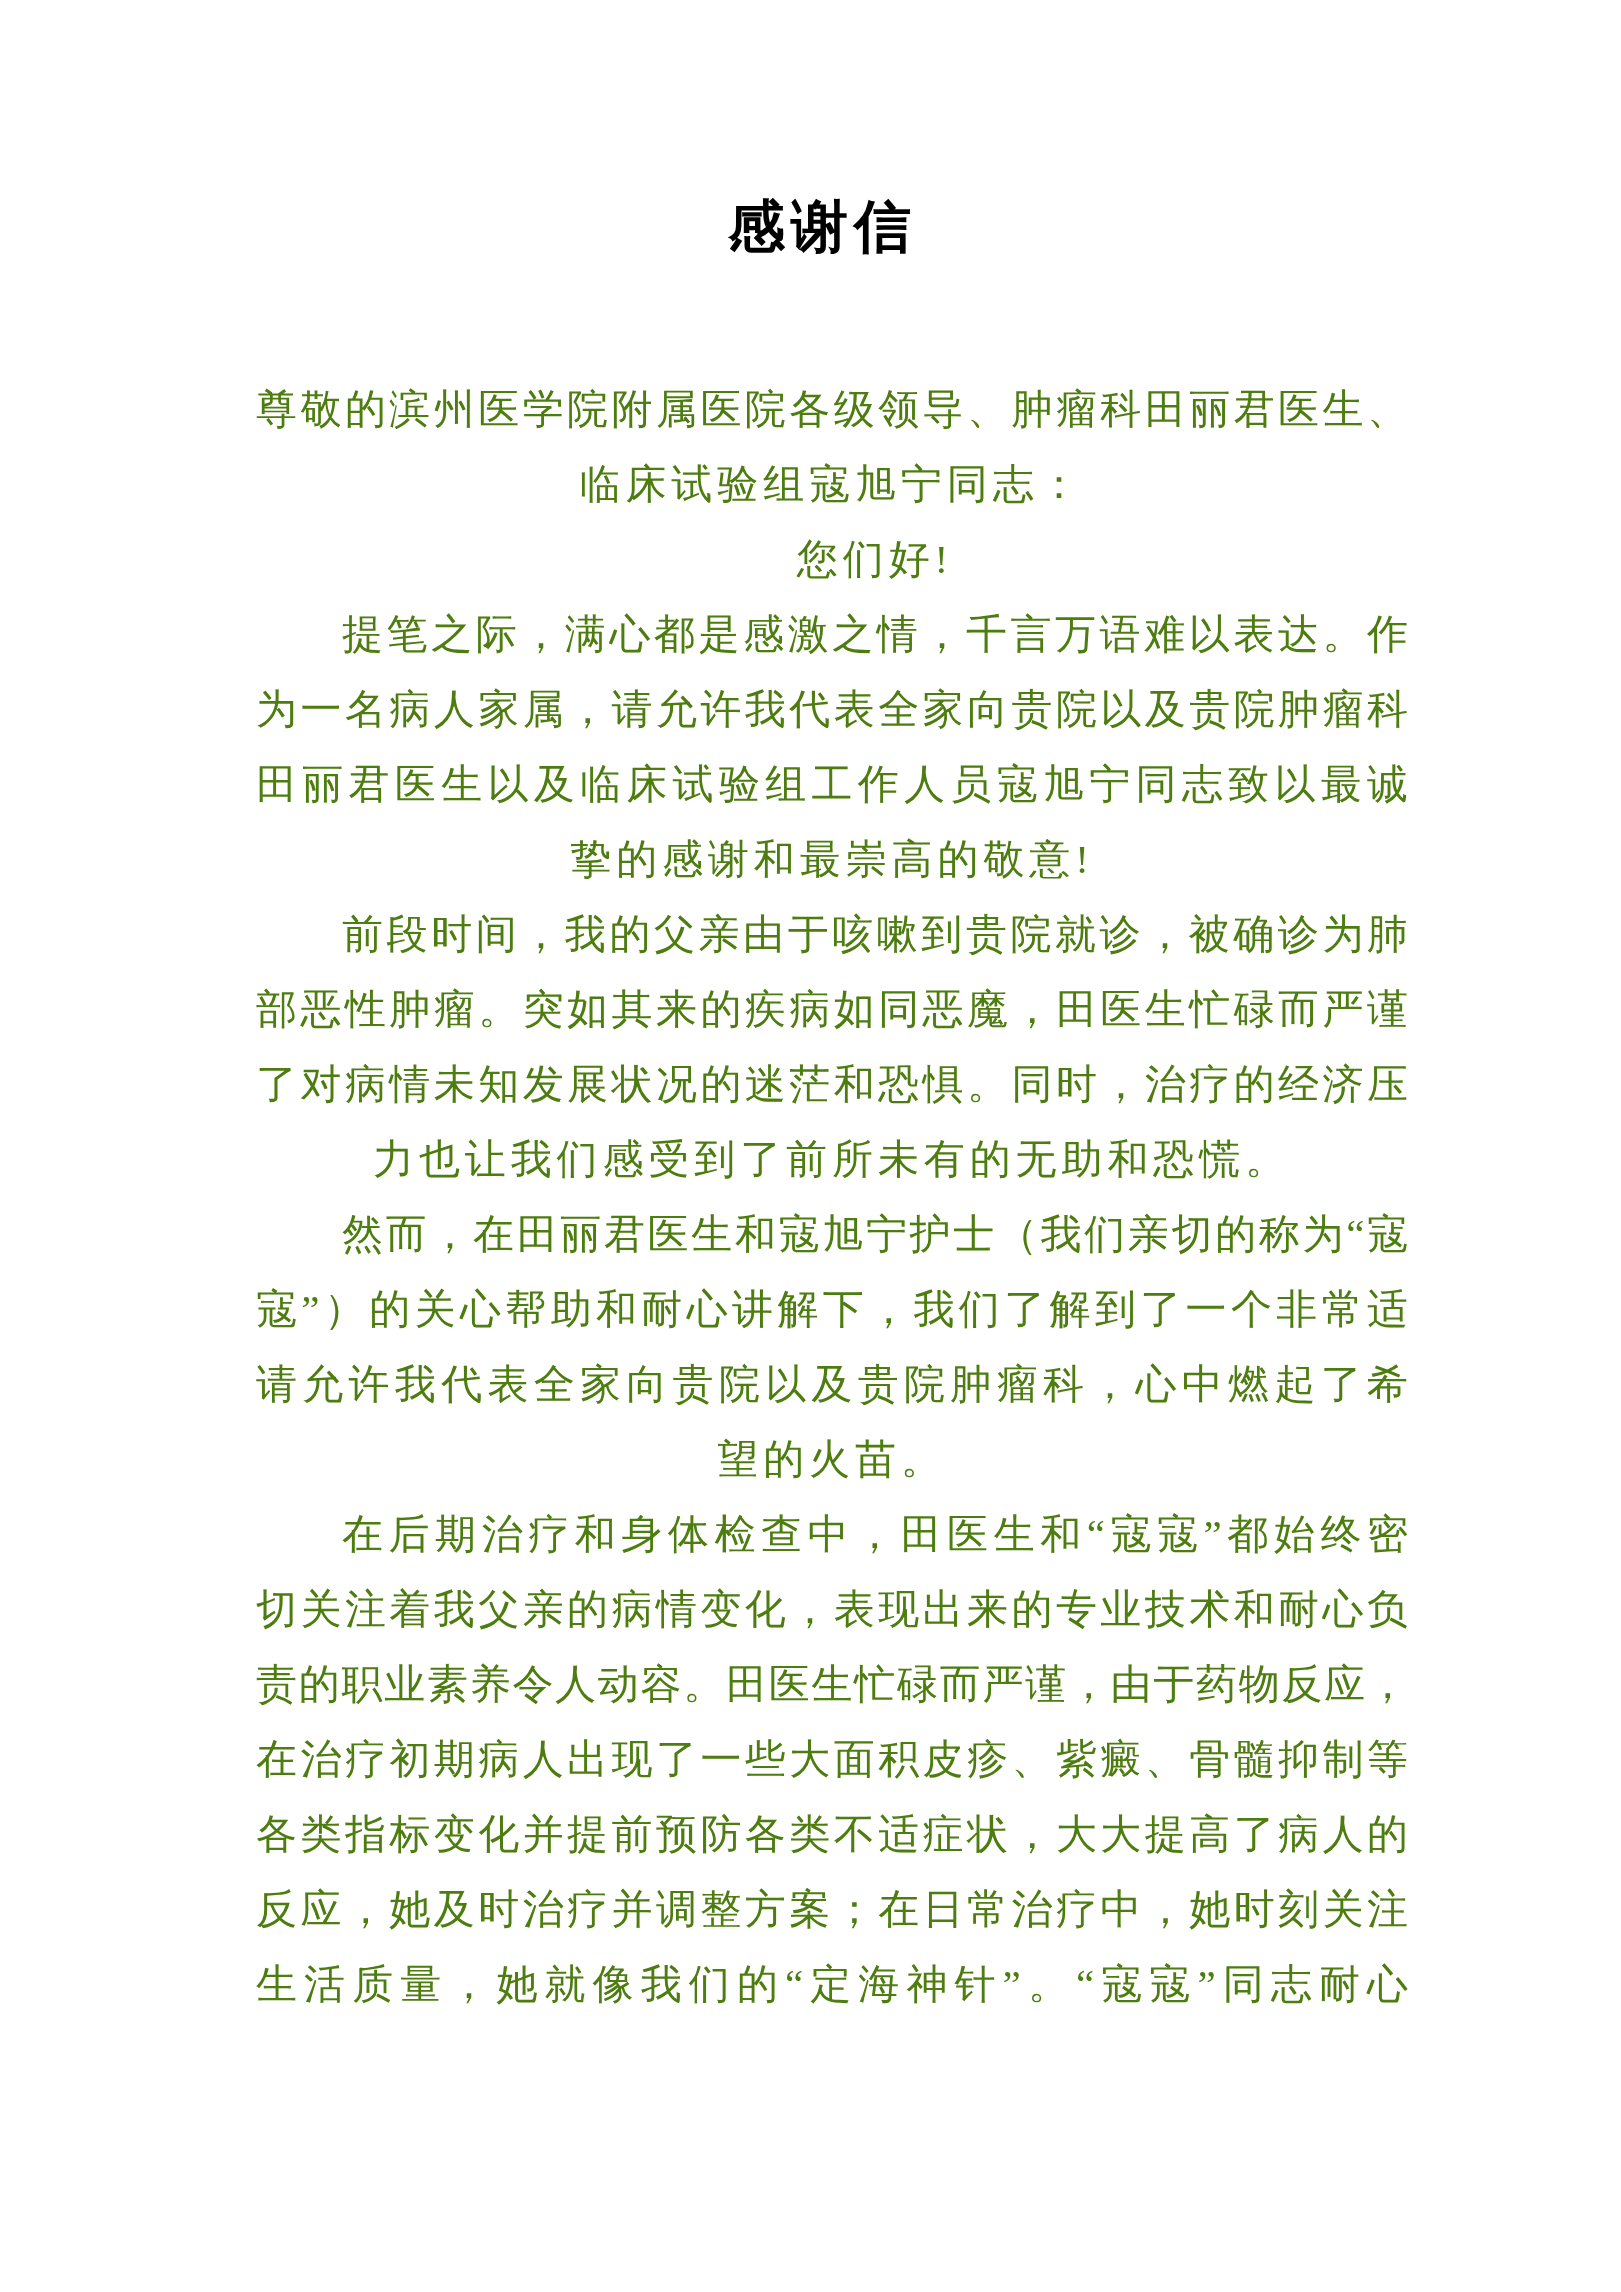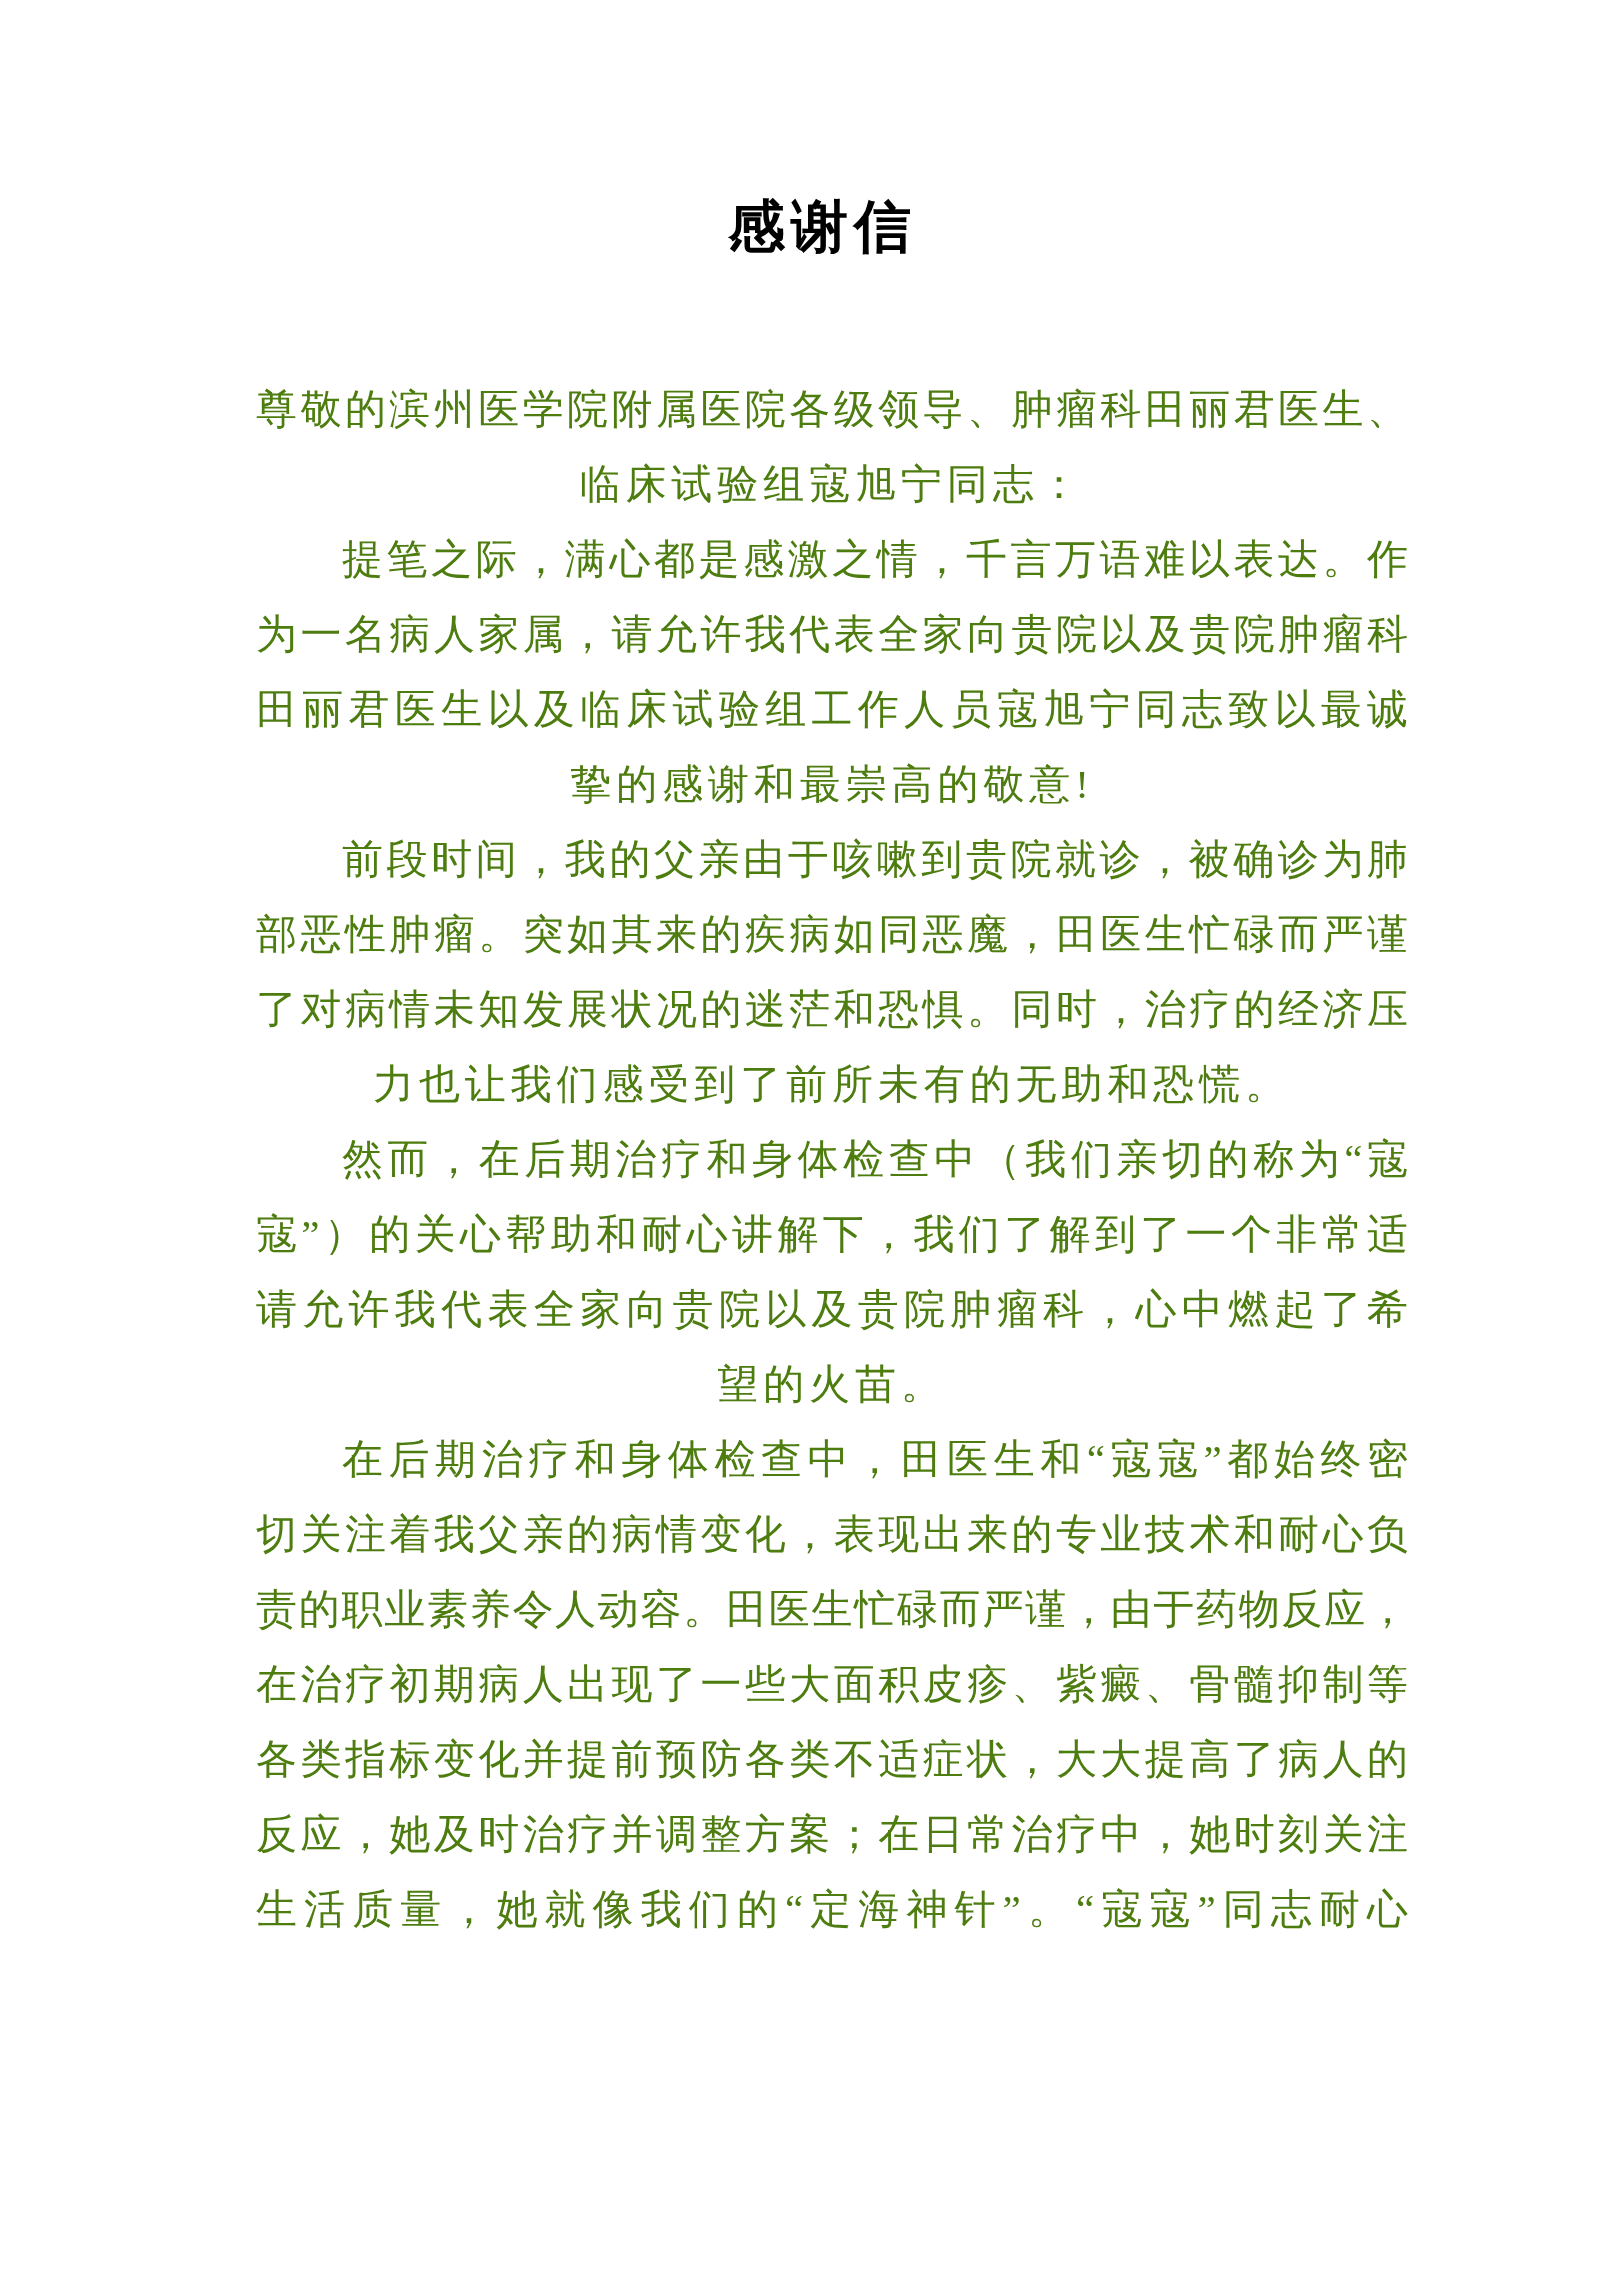--- a/index.html
+++ b/index.html
@@ -63,29 +63,30 @@
   }
 </style>
 </head>
 <body>
 
 <div class="page">
   <h1 class="title">感谢信</h1>
   <div class="letter-body" id="letter-body">
       <div class="line justify">尊敬的滨州医学院附属医院各级领导、肿瘤科田丽君医生、</div>
       <div class="line">临床试验组寇旭宁同志：</div>
+      <div class="line indent">您们好!</div>
       <div class="line indent justify">提笔之际，满心都是感激之情，千言万语难以表达。作</div>
       <div class="line justify">为一名病人家属，请允许我代表全家向贵院以及贵院肿瘤科</div>
       <div class="line justify">田丽君医生以及临床试验组工作人员寇旭宁同志致以最诚</div>
       <div class="line">挚的感谢和最崇高的敬意!</div>
       <div class="line indent justify">前段时间，我的父亲由于咳嗽到贵院就诊，被确诊为肺</div>
       <div class="line justify">部恶性肿瘤。突如其来的疾病如同恶魔，田医生忙碌而严谨</div>
       <div class="line justify">了对病情未知发展状况的迷茫和恐惧。同时，治疗的经济压</div>
       <div class="line">力也让我们感受到了前所未有的无助和恐慌。</div>
-      <div class="line indent justify">然而，在后期治疗和身体检查中（我们亲切的称为“寇</div>
+      <div class="line indent justify">然而，在田丽君医生和寇旭宁护士（我们亲切的称为“寇</div>
       <div class="line justify">寇”）的关心帮助和耐心讲解下，我们了解到了一个非常适</div>
       <div class="line justify">请允许我代表全家向贵院以及贵院肿瘤科，心中燃起了希</div>
       <div class="line">望的火苗。</div>
       <div class="line indent justify">在后期治疗和身体检查中，田医生和“寇寇”都始终密</div>
       <div class="line justify">切关注着我父亲的病情变化，表现出来的专业技术和耐心负</div>
       <div class="line justify">责的职业素养令人动容。田医生忙碌而严谨，由于药物反应，</div>
       <div class="line justify">在治疗初期病人出现了一些大面积皮疹、紫癜、骨髓抑制等</div>
       <div class="line justify">各类指标变化并提前预防各类不适症状，大大提高了病人的</div>
       <div class="line justify">反应，她及时治疗并调整方案；在日常治疗中，她时刻关注</div>
       <div class="line justify">生活质量，她就像我们的“定海神针”。“寇寇”同志耐心</div>

